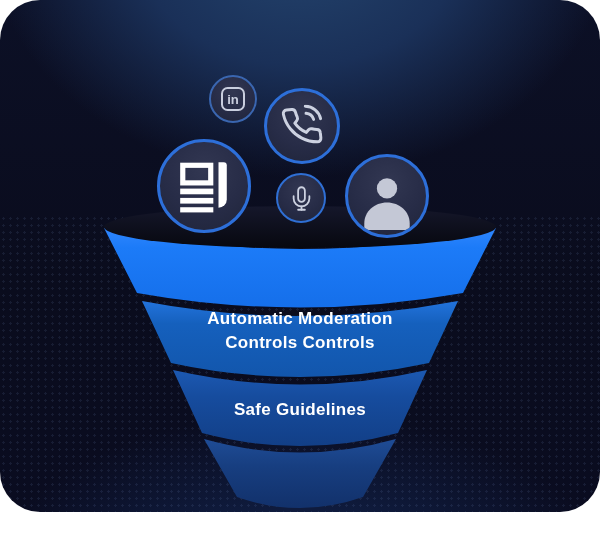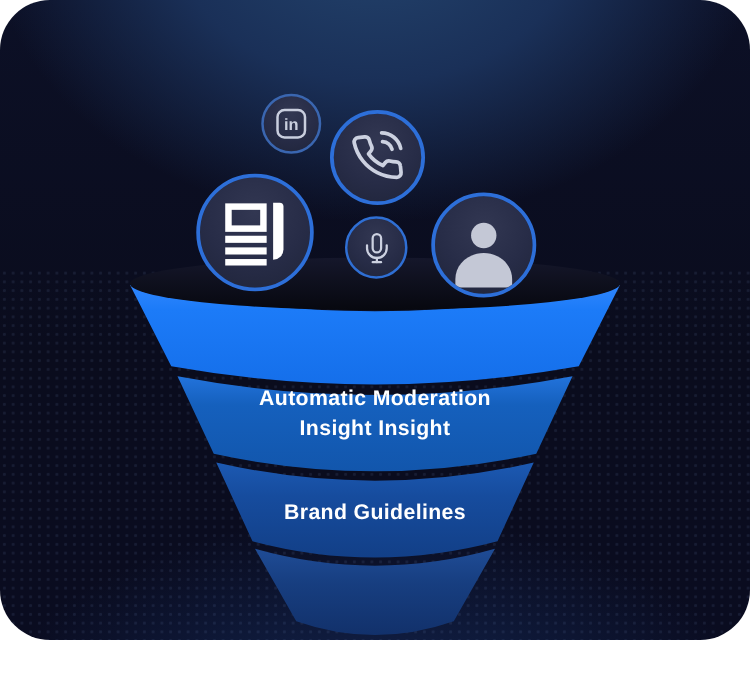--- a/index.html
+++ b/index.html
@@ -150,16 +150,16 @@
   </div>
 
   <div class="icon-circle ring-bright ic-person">
     <svg viewBox="0 0 24 24" width="58" height="58" style="margin-top:10px" fill="#c4c8d6">
       <circle cx="12" cy="6.8" r="4.2"></circle>
       <path d="M12 12.6c-5.2 0-9.4 3.8-9.4 8.6V26h18.8v-4.8c0-4.8-4.2-8.6-9.4-8.6z"></path>
     </svg>
   </div>
 
   <div class="stage-label label-1">Automatic Moderation</div>
-  <div class="stage-label label-2">Insight Insight</div>
-  <div class="stage-label label-3">Brand Guidelines</div>
+  <div class="stage-label label-2">Controls Controls</div>
+  <div class="stage-label label-3">Safe Guidelines</div>
 
 </div>
 
 </body></html>

